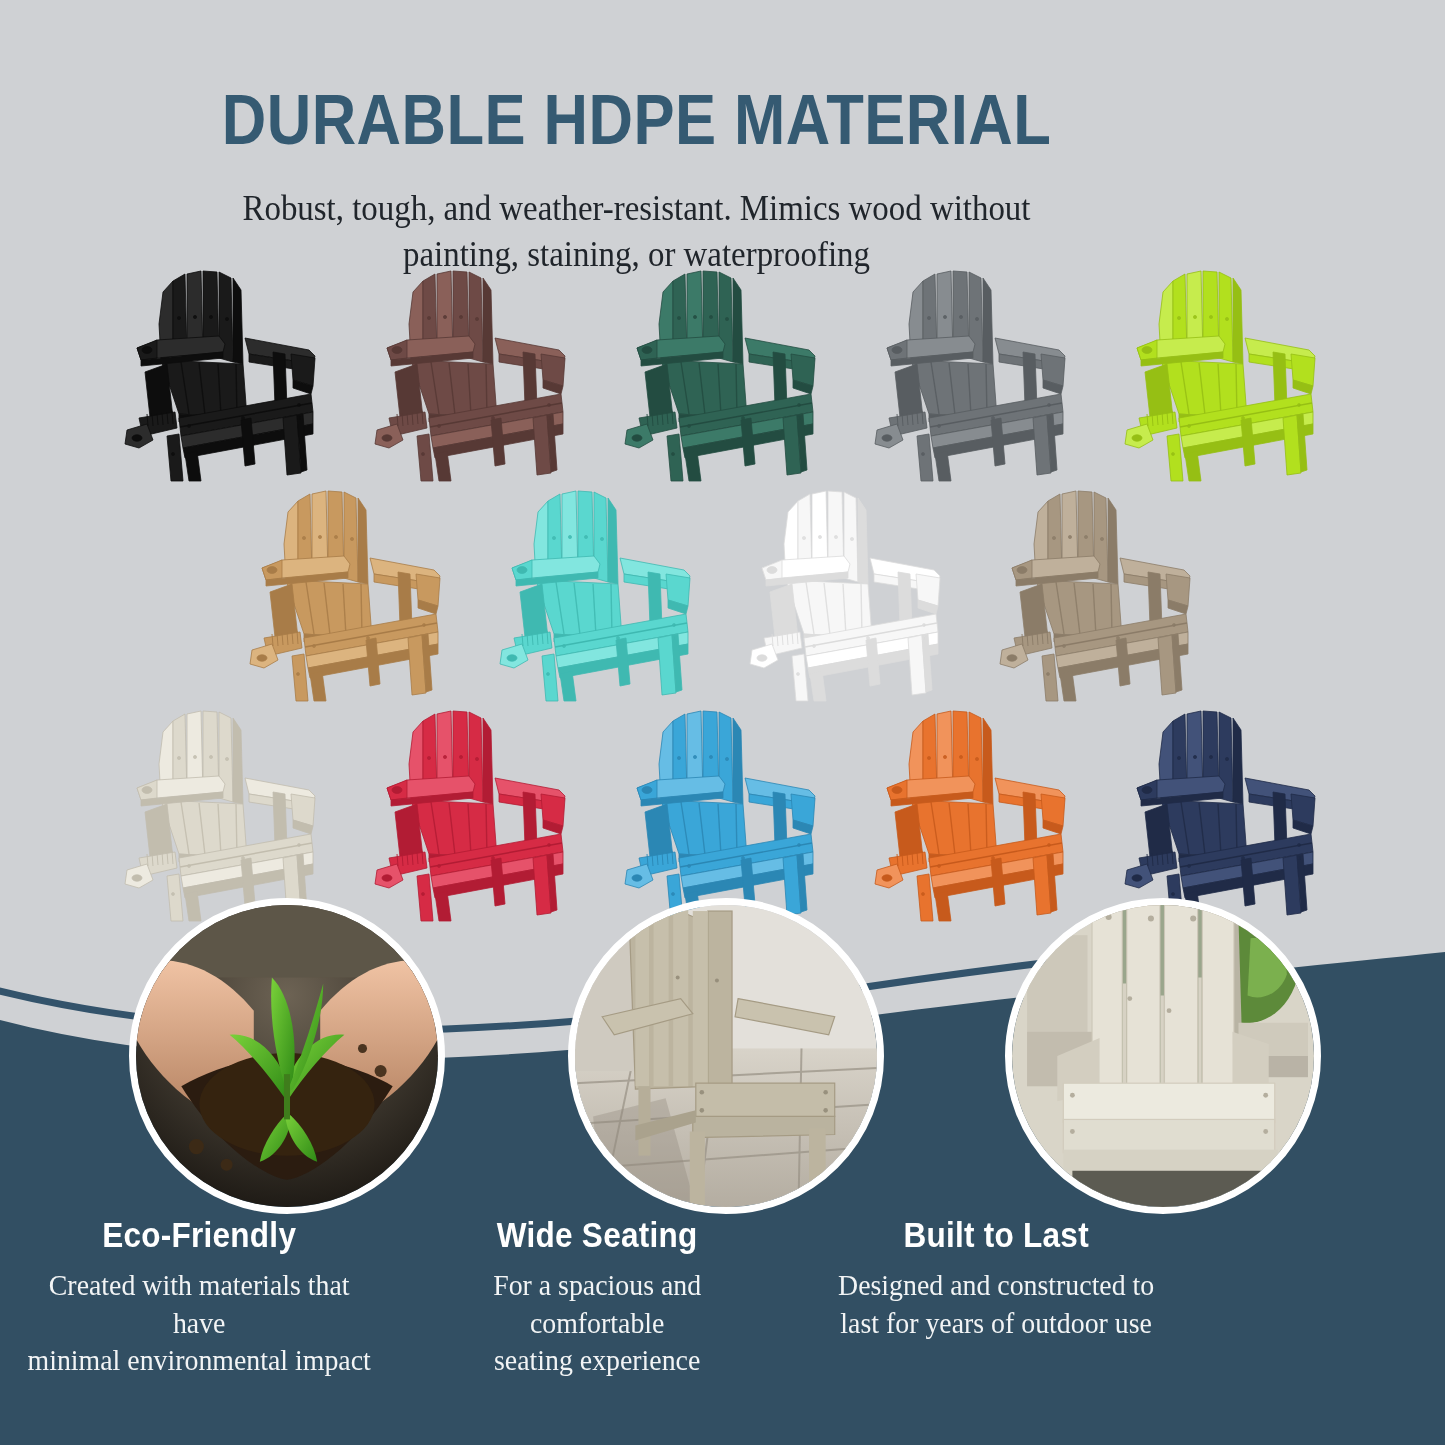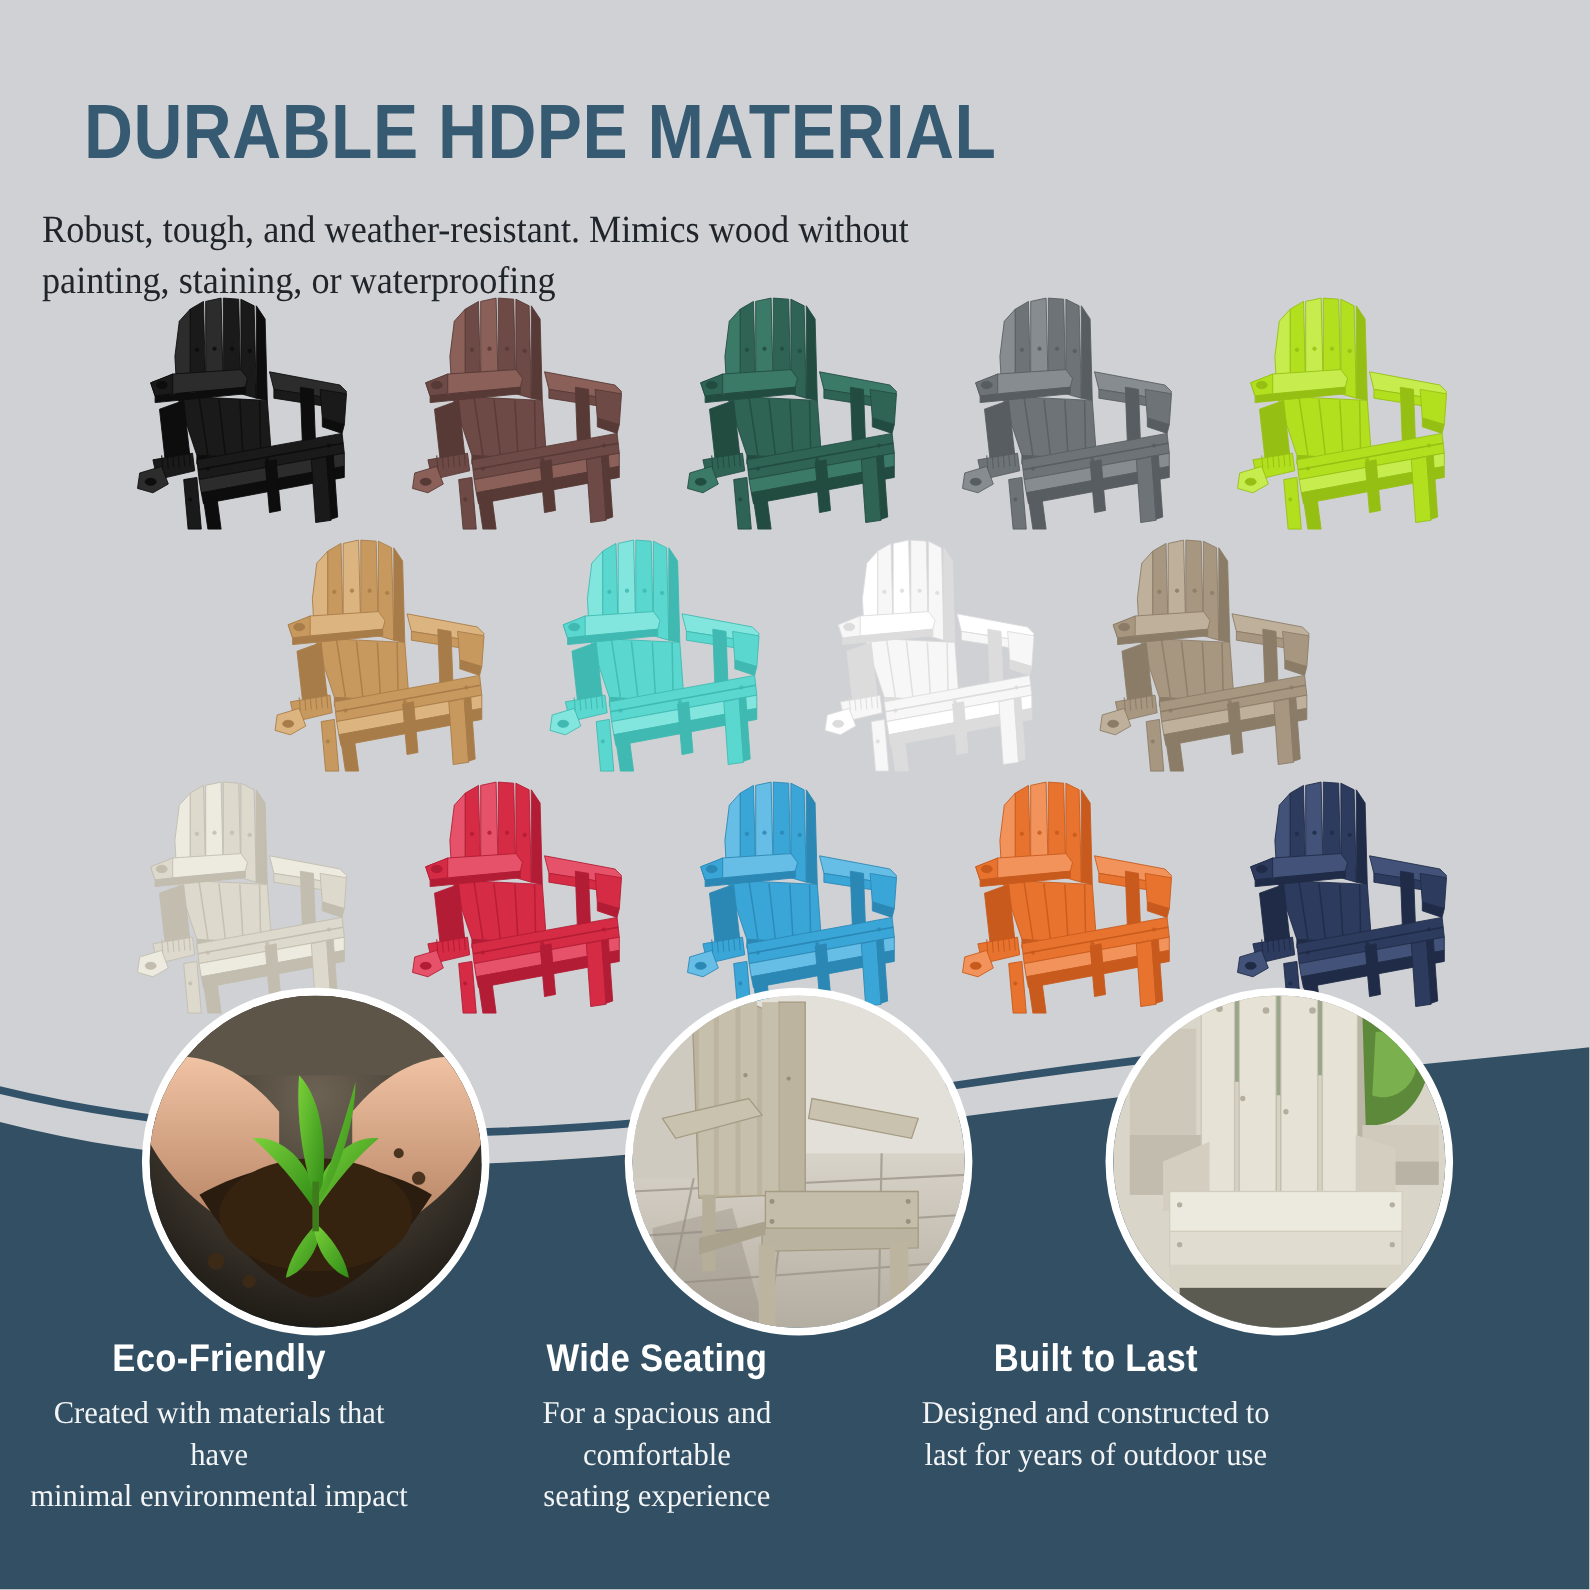--- a/index.html
+++ b/index.html
@@ -5,21 +5,21 @@
   * { margin:0; padding:0; box-sizing:border-box; }
   html,body { width:1445px; height:1445px; }
   body {
     font-family:"Liberation Sans", sans-serif;
     background:#cfd1d4;
     position:relative;
     overflow:hidden;
   }
 
   
-  #header { position:absolute; top:0; left:0; width:1273px; text-align:left; }
+  #header { position:absolute; top:0; left:0; width:1273px; text-align:center; }
   #page-title {
     font-family:"Liberation Sans", sans-serif;
     font-weight:bold;
     font-size:70px;
     letter-spacing:0.5px;
     color:#355a72;
     margin-top:80px;
     transform:scaleX(0.88);
   }
   #subtitle {

